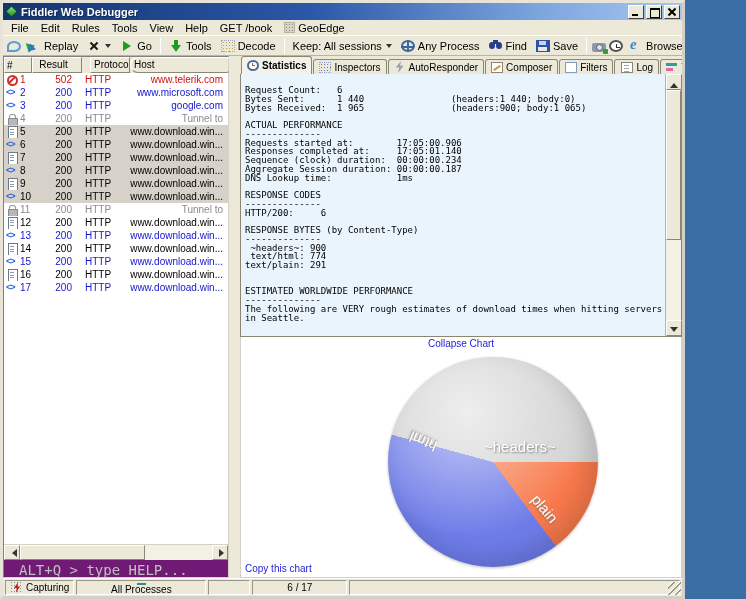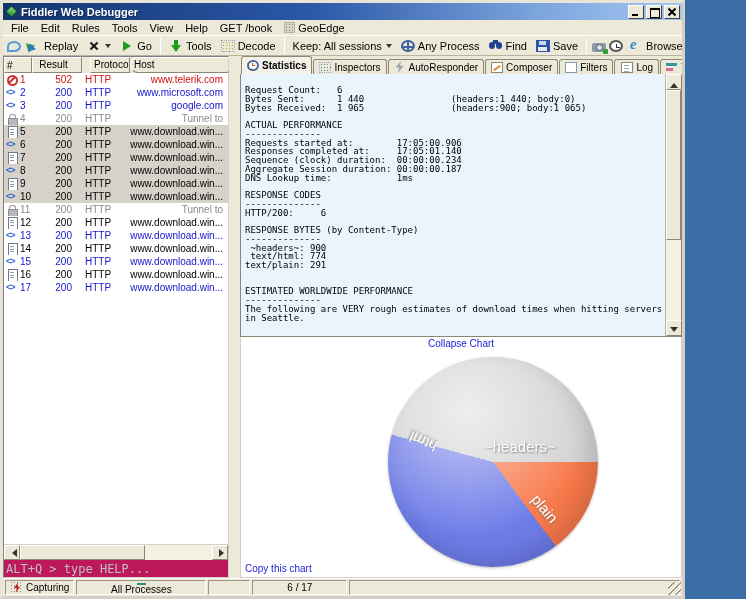--- a/index.html
+++ b/index.html
@@ -94,22 +94,22 @@
   .sbtn::after{content:"";position:absolute;border:4px solid transparent;}
   .sbtn.left::after{left:3px;top:3px;border-right:5px solid #333;}
   .sbtn.right::after{left:6px;top:3px;border-left:5px solid #333;}
   .sbtn.up::after{left:3px;top:4px;border-bottom:5px solid #333;}
   .sbtn.down::after{left:3px;top:6px;border-top:5px solid #333;}
   .hthumb{width:125px;height:15px;background:#ECE9D8;border:1px solid;border-color:#FFF #8A8775 #8A8775 #FFF;}
   .vscroll{width:16px;flex:0 0 16px;display:flex;flex-direction:column;background:#F3F1E4;border-left:1px solid #B8B4A4;}
   .vthumb{height:150px;width:15px;background:#ECE9D8;border:1px solid;border-color:#FFF #8A8775 #8A8775 #FFF;}
   .vtrack{flex:1;}
   
-  .quickexec{height:17px;flex:0 0 17px;background:#be185d;color:#C0C0C0;font-family:"DejaVu Sans Mono",monospace;
-    font-size:12px;padding:2px 2px;white-space:nowrap;}
+  .quickexec{height:17px;flex:0 0 17px;background:#701a75;color:#C0C0C0;font-family:"DejaVu Sans Mono",monospace;
+    font-size:14px;padding:2px 15px;white-space:nowrap;}
   .statusbar{height:18px;flex:0 0 18px;background:#ECE9D8;border-top:1px solid #FFF;display:flex;gap:2px;
     align-items:center;padding:1px 2px;position:relative;}
   .scell{height:15px;border:1px solid;border-color:#9A9785 #FFF #FFF #9A9785;display:flex;align-items:center;gap:3px;padding:0 4px;font-size:10px;}
   .scell.grow{flex:1;}
   .cap-icon{width:13px;height:13px;position:relative;background-image:radial-gradient(#8A8A8A 30%,transparent 34%);background-size:3px 3px;}
   .cap-icon::after{content:"";position:absolute;left:4px;top:1px;width:6px;height:11px;background:#C01818;
     clip-path:polygon(70% 0,0 55%,45% 55%,30% 100%,100% 40%,55% 40%);}
   .filter-icon{width:11px;height:11px;position:relative;}
   .filter-icon::before{content:"";position:absolute;left:1px;top:2px;width:9px;height:2px;background:#2E8B8B;box-shadow:2px 3px 0 -1px #2E8B8B,3px 6px 0 -1.5px #2E8B8B;}
   .grip{position:absolute;right:1px;bottom:1px;width:13px;height:13px;

